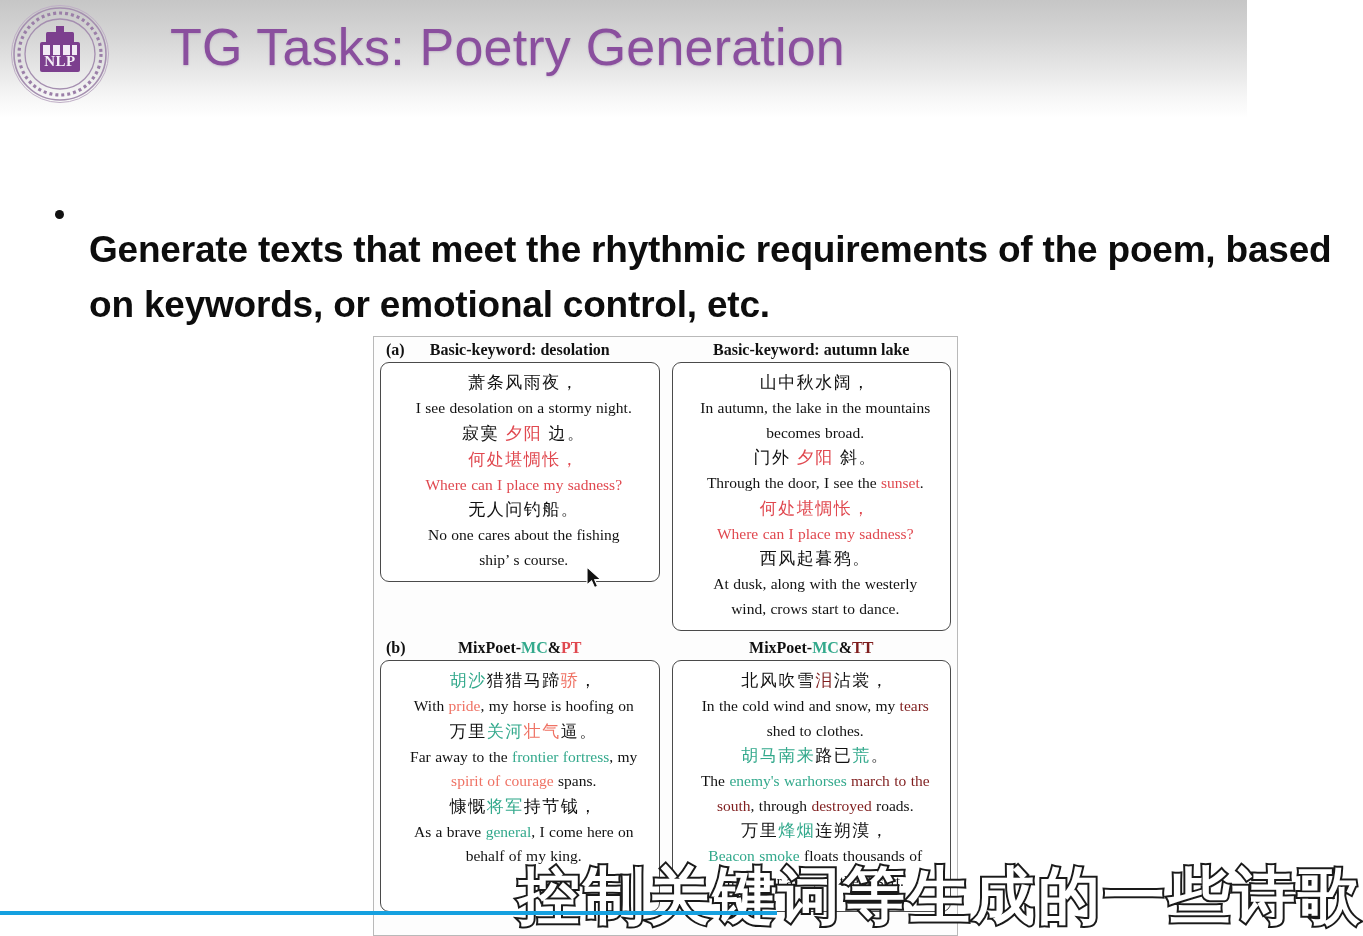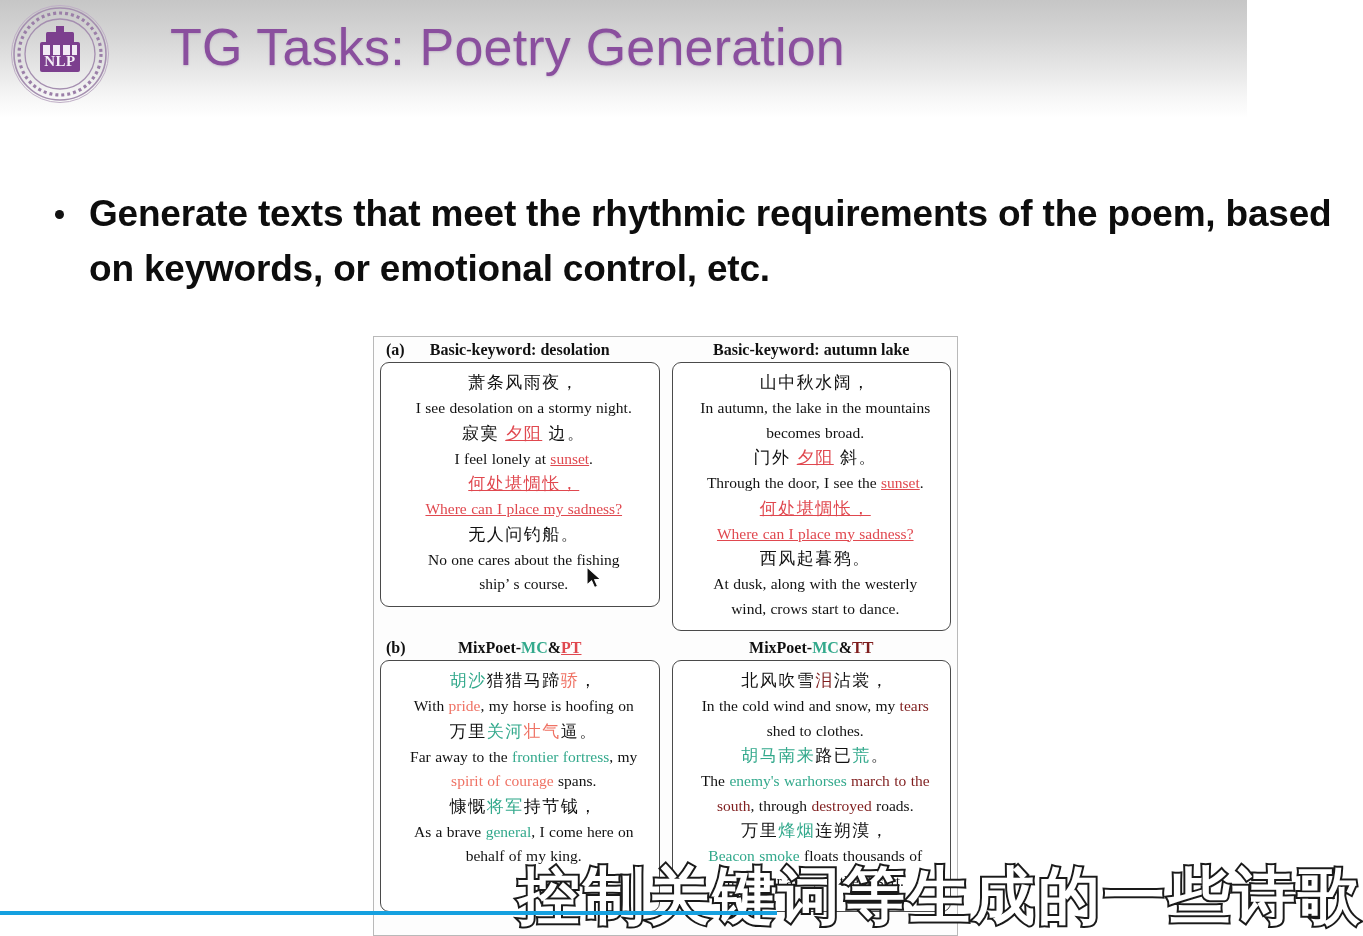--- a/index.html
+++ b/index.html
@@ -32,20 +32,21 @@
   }
   #bullet-dot{
     position:absolute;left:0px;top:24px;width:9px;height:9px;border-radius:50%;
     background:#111;
   }
   #bullet-text{
     margin-left:34px;
     font-size:37px;line-height:55px;font-weight:600;color:#0d0d0d;
     font-family:"Liberation Sans", sans-serif;
     letter-spacing:-.2px;
+    margin-top:36px;
   }
 
   
   #figure{
     position:absolute;left:373px;top:336px;width:585px;height:600px;
     background:#fdfdfd;
     border:1px solid #b9b9b9;
     box-sizing:border-box;
     overflow:hidden;
     font-family:"Liberation Serif", serif;
@@ -69,21 +70,21 @@
     box-sizing:border-box;
   }
   .poem-line{
     font-family:"Liberation Serif", serif;
     font-size:15.5px;line-height:24.5px;color:#111;
     word-spacing:.5px;
   }
   .poem-line.cn{
     font-size:17px;line-height:26px;letter-spacing:1.5px;
   }
-  .red{color:#e0484f;text-decoration:underline;}
+  .red{color:#e0484f;}
   .grn{color:#33a98c;}
   .blu{color:#7f1d1d;}
   .sal{color:#ef7264;}
 
   
   #mouse-cursor{
     position:absolute;left:586px;top:566px;width:18px;height:26px;z-index:40;
     pointer-events:none;
   }
 
@@ -149,21 +150,20 @@
 
     <div class="fig-col">
       <div class="panel-head">
         <span class="panel-tag">(a)</span>
         <span>Basic-keyword: desolation</span>
       </div>
       <div class="poem-box">
         <div class="poem-line cn">萧条风雨夜，</div>
         <div class="poem-line">I see desolation on a stormy night.</div>
         <div class="poem-line cn"><span>寂寞 </span><span class="red">夕阳</span><span> 边。</span></div>
-        <div class="poem-line"><span>I feel lonely at </span><span class="red">sunset</span><span>.</span></div>
         <div class="poem-line cn red">何处堪惆怅，</div>
         <div class="poem-line red">Where can I place my sadness?</div>
         <div class="poem-line cn">无人问钓船。</div>
         <div class="poem-line">No one cares about the fishing</div>
         <div class="poem-line">ship’ s course.</div>
       </div>
     </div>
 
     <div class="fig-col">
       <div class="panel-head">

